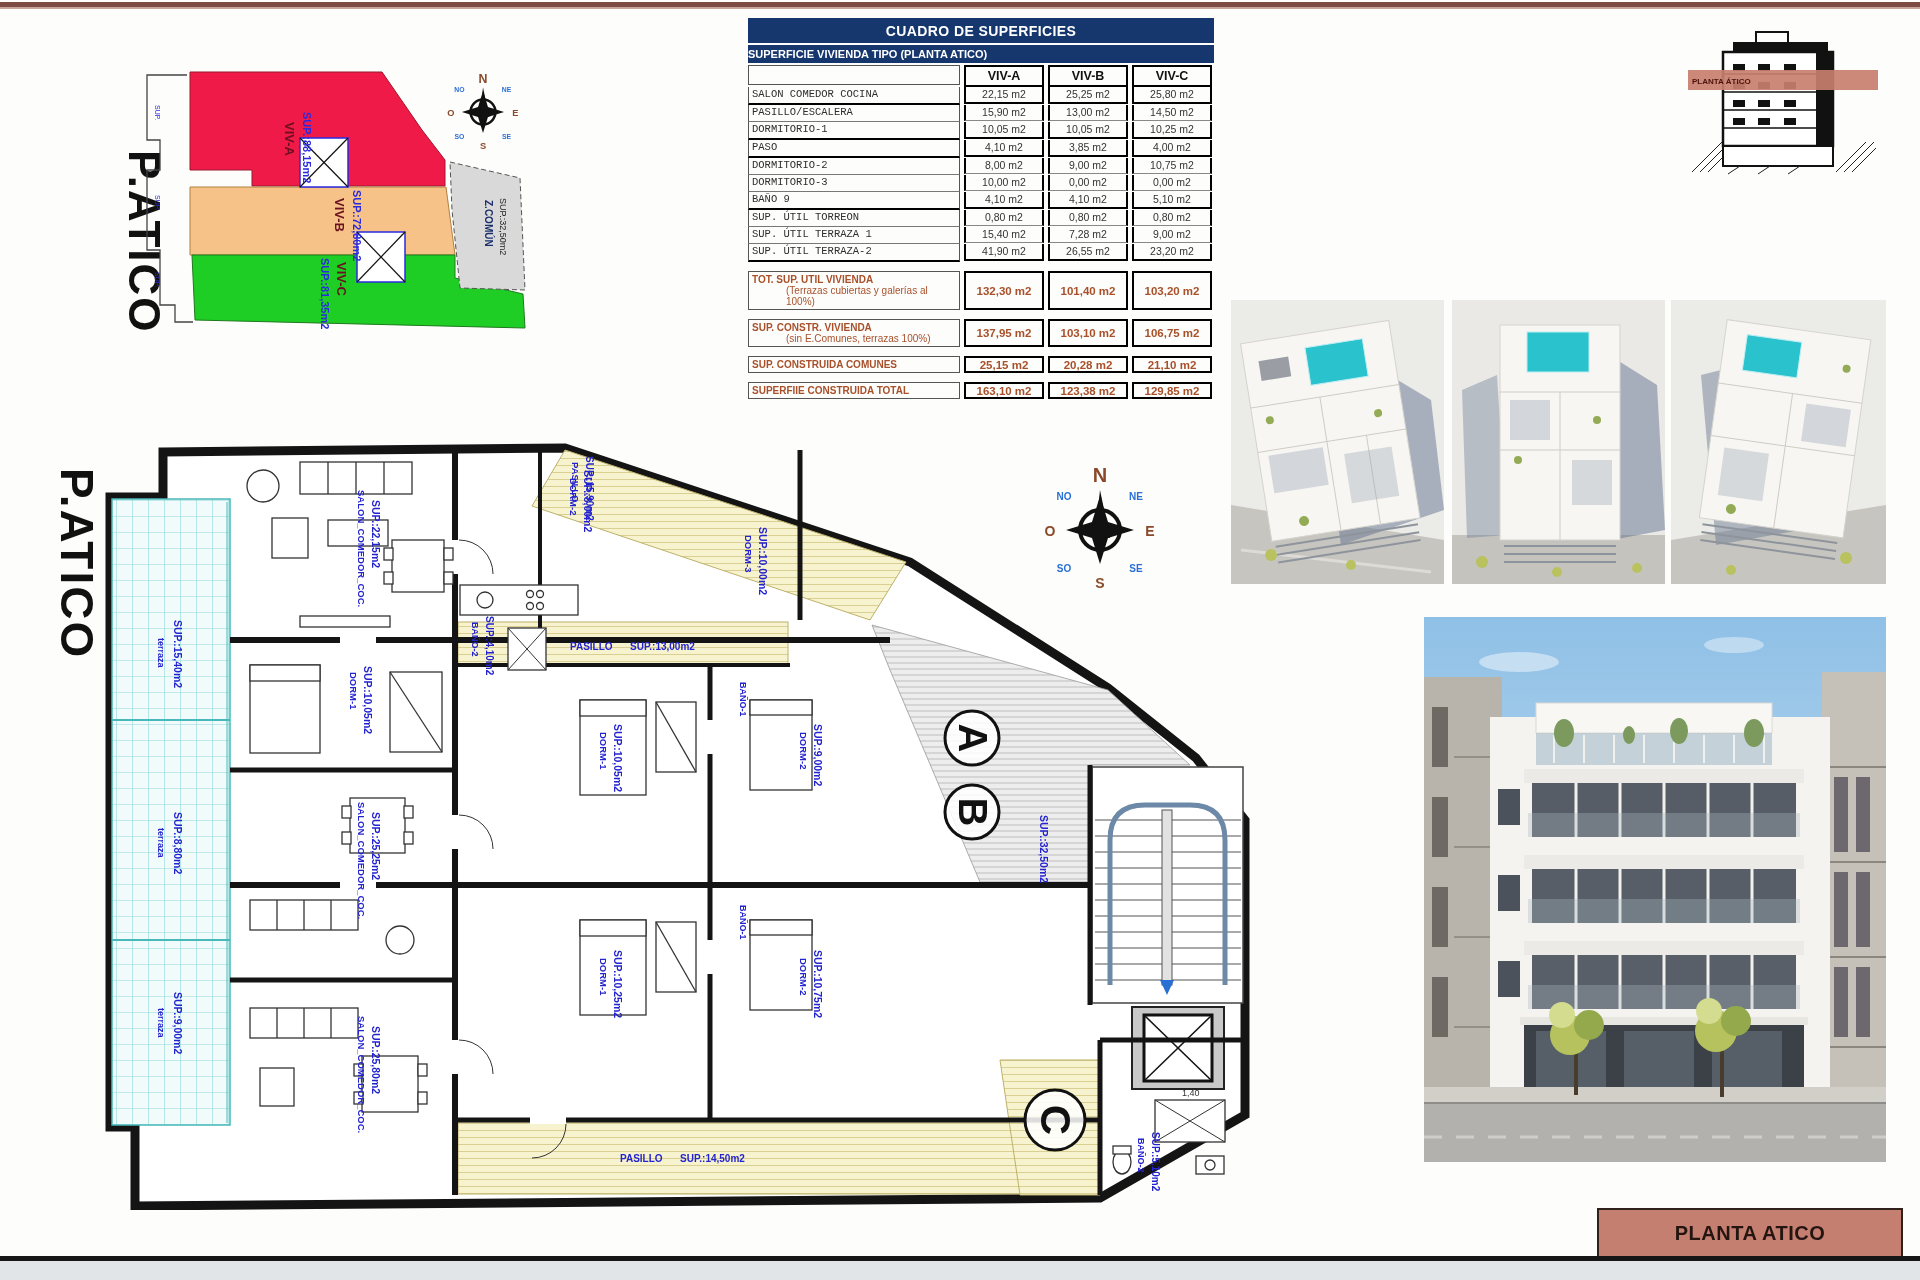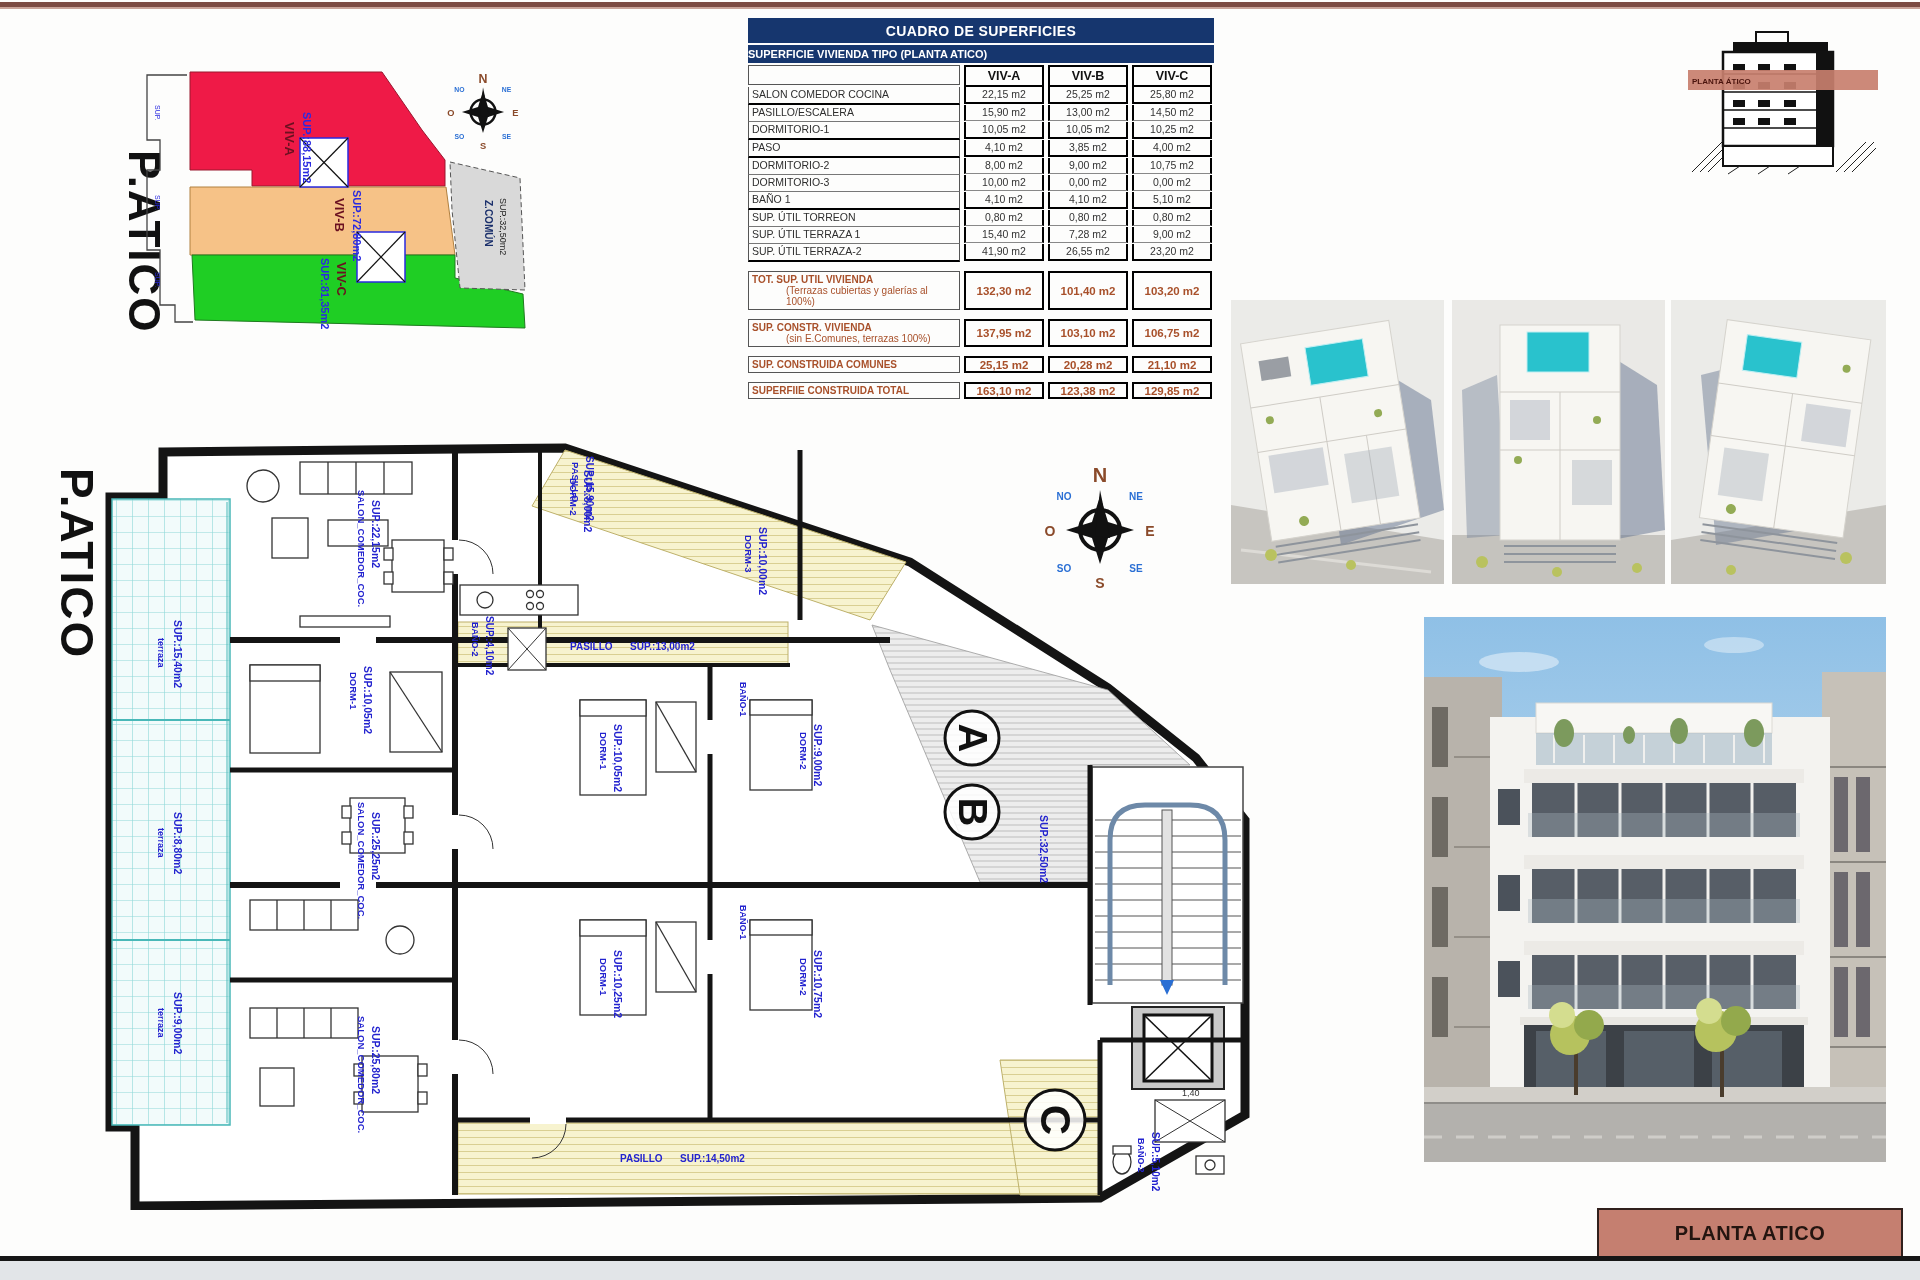--- a/index.html
+++ b/index.html
@@ -15,21 +15,21 @@
   .st-title{background:#16366e;color:#fff;font-weight:bold;font-size:14px;text-align:center;
             padding:5px 0 4px;letter-spacing:.4px;}
   .st-sub{background:#16366e;color:#fff;font-weight:bold;font-size:11px;text-align:left;
           padding:3px 0;margin-top:2px;}
   .st-grid{margin-top:2px;}
   .st-row,.st-head{display:grid;grid-template-columns:212px 80px 80px 80px;column-gap:4px;}
   .st-head .lc{border:1px solid #555;height:18px;}
   .st-head .vh{border:2px solid #000;font-weight:bold;font-size:12.5px;text-align:center;
                height:18px;line-height:18px;color:#111;}
   .st-row .lc{border-left:1px solid #555;border-right:1px solid #555;border-bottom:1px solid #777;
-              font-size:10.5px;color:#2e2e2e;padding:1px 3px 0;height:15px;white-space:nowrap;overflow:hidden;}
+              font-size:10.5px;color:#2e2e2e;padding:1px 3px 0;height:15px;white-space:nowrap;overflow:hidden;font-family:Liberation Mono, monospace;}
   .st-row .vc{border-left:2px solid #000;border-right:2px solid #000;border-bottom:1px solid #888;
               font-size:10.5px;color:#333;text-align:center;height:15px;line-height:15px;}
   .st-row.g-end .lc,.st-row.g-end .vc{border-bottom:2px solid #000;}
   .st-total{display:grid;grid-template-columns:212px 80px 80px 80px;column-gap:4px;margin-top:9px;}
   .st-total .tl{border:1px solid #555;padding:2px 3px;color:#a8502a;}
   .st-total .tl .l1{font-weight:bold;font-size:10px;display:block;}
   .st-total .tl .l2{font-size:10px;display:block;margin-left:34px;}
   .st-total .tv{border:2px solid #000;color:#a8502a;font-weight:bold;font-size:11.5px;
                 display:flex;align-items:center;justify-content:center;}
   
@@ -141,21 +141,21 @@
           <div class="vc">9,00 m2</div>
           <div class="vc">10,75 m2</div>
       </div>
       <div class="st-row">
         <div class="lc">DORMITORIO-3</div>
           <div class="vc">10,00 m2</div>
           <div class="vc">0,00 m2</div>
           <div class="vc">0,00 m2</div>
       </div>
       <div class="st-row g-end">
-        <div class="lc">BAÑO 1</div>
+        <div class="lc">BAÑO 9</div>
           <div class="vc">4,10 m2</div>
           <div class="vc">4,10 m2</div>
           <div class="vc">5,10 m2</div>
       </div>
       <div class="st-row">
         <div class="lc">SUP. ÚTIL TORREON</div>
           <div class="vc">0,80 m2</div>
           <div class="vc">0,80 m2</div>
           <div class="vc">0,80 m2</div>
       </div>

